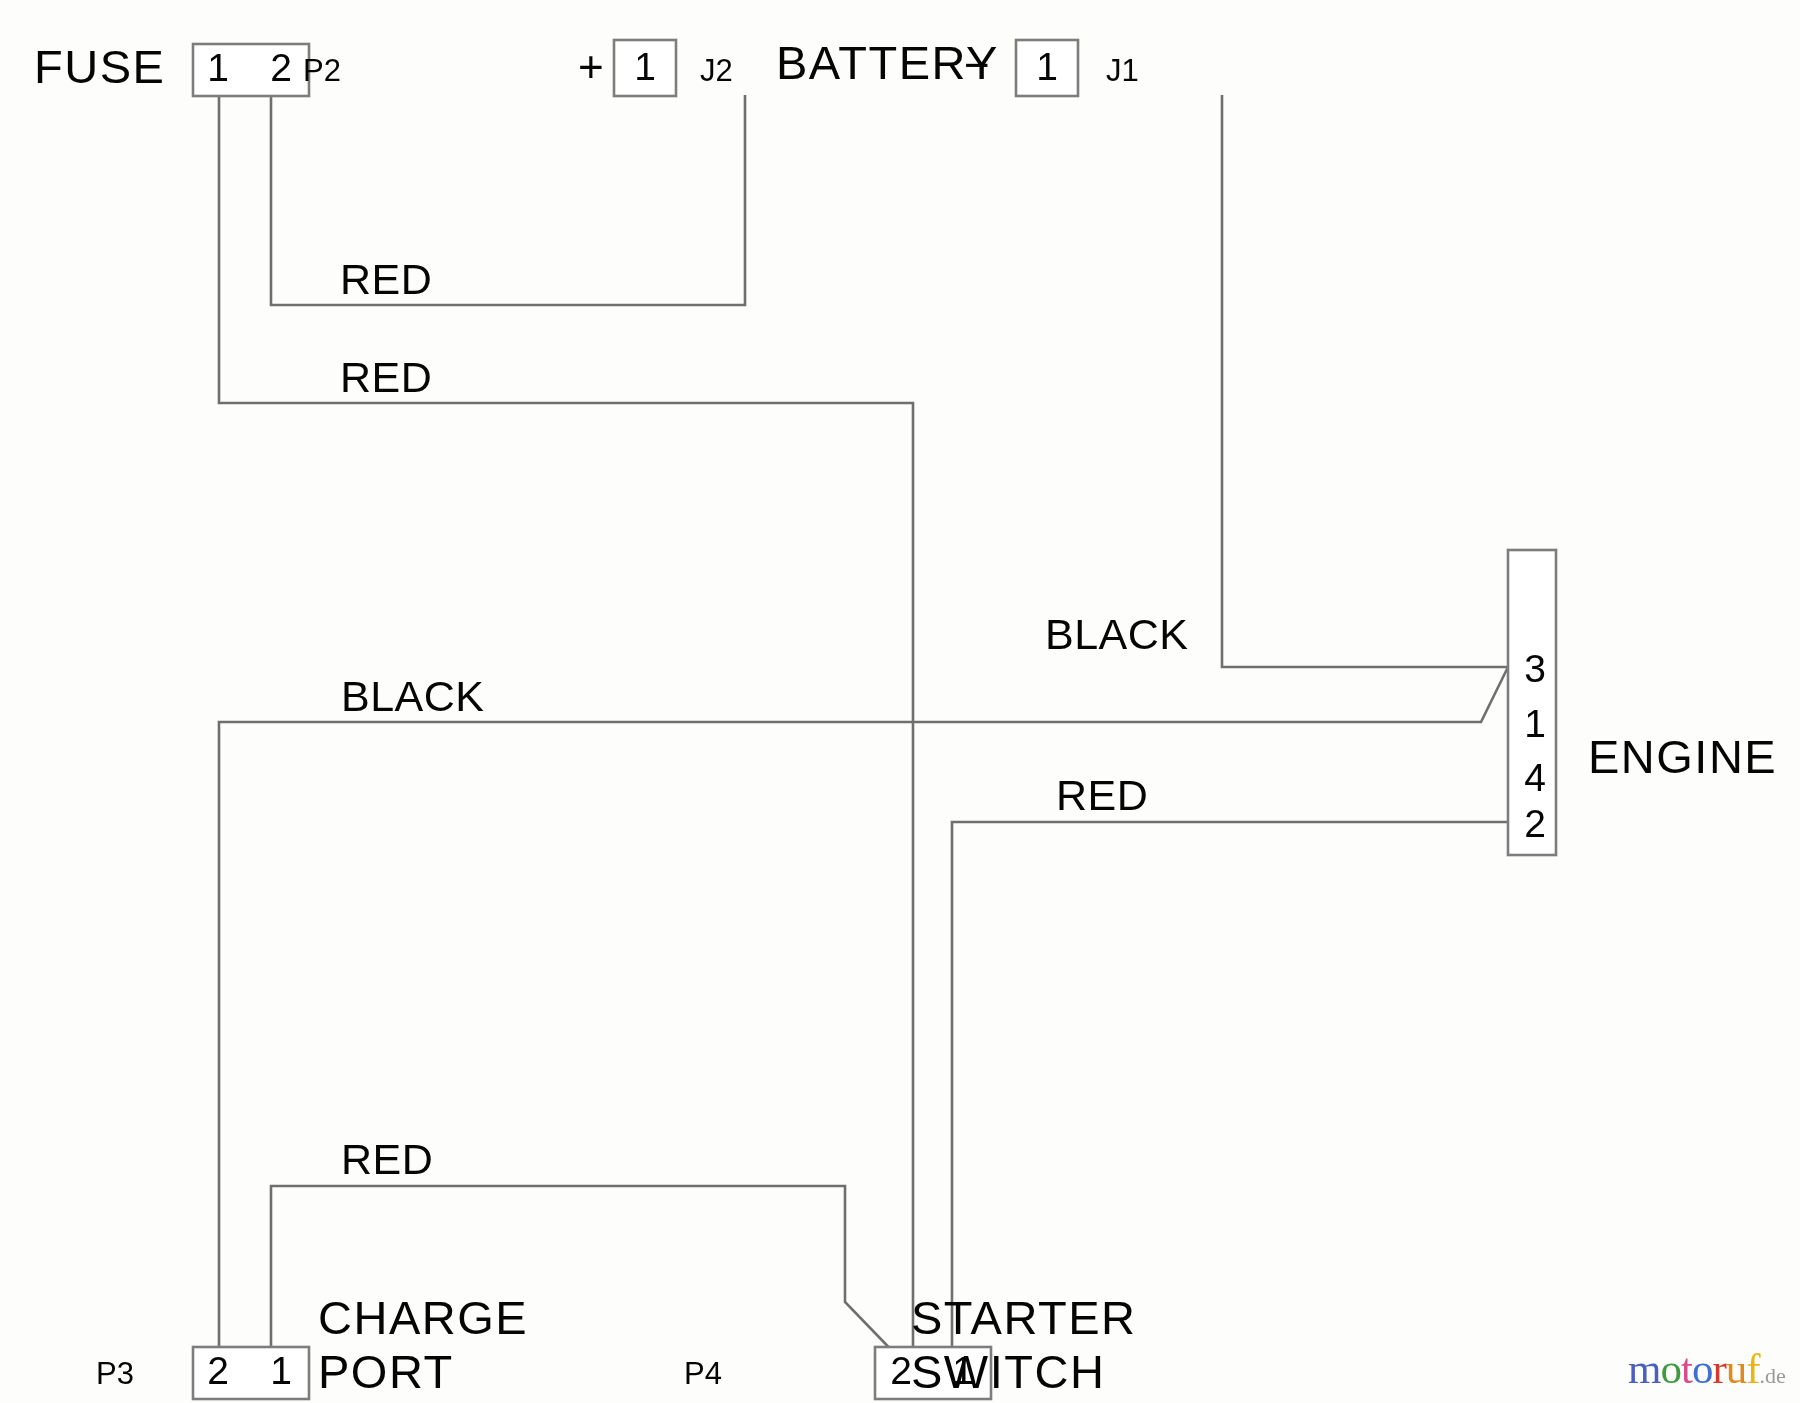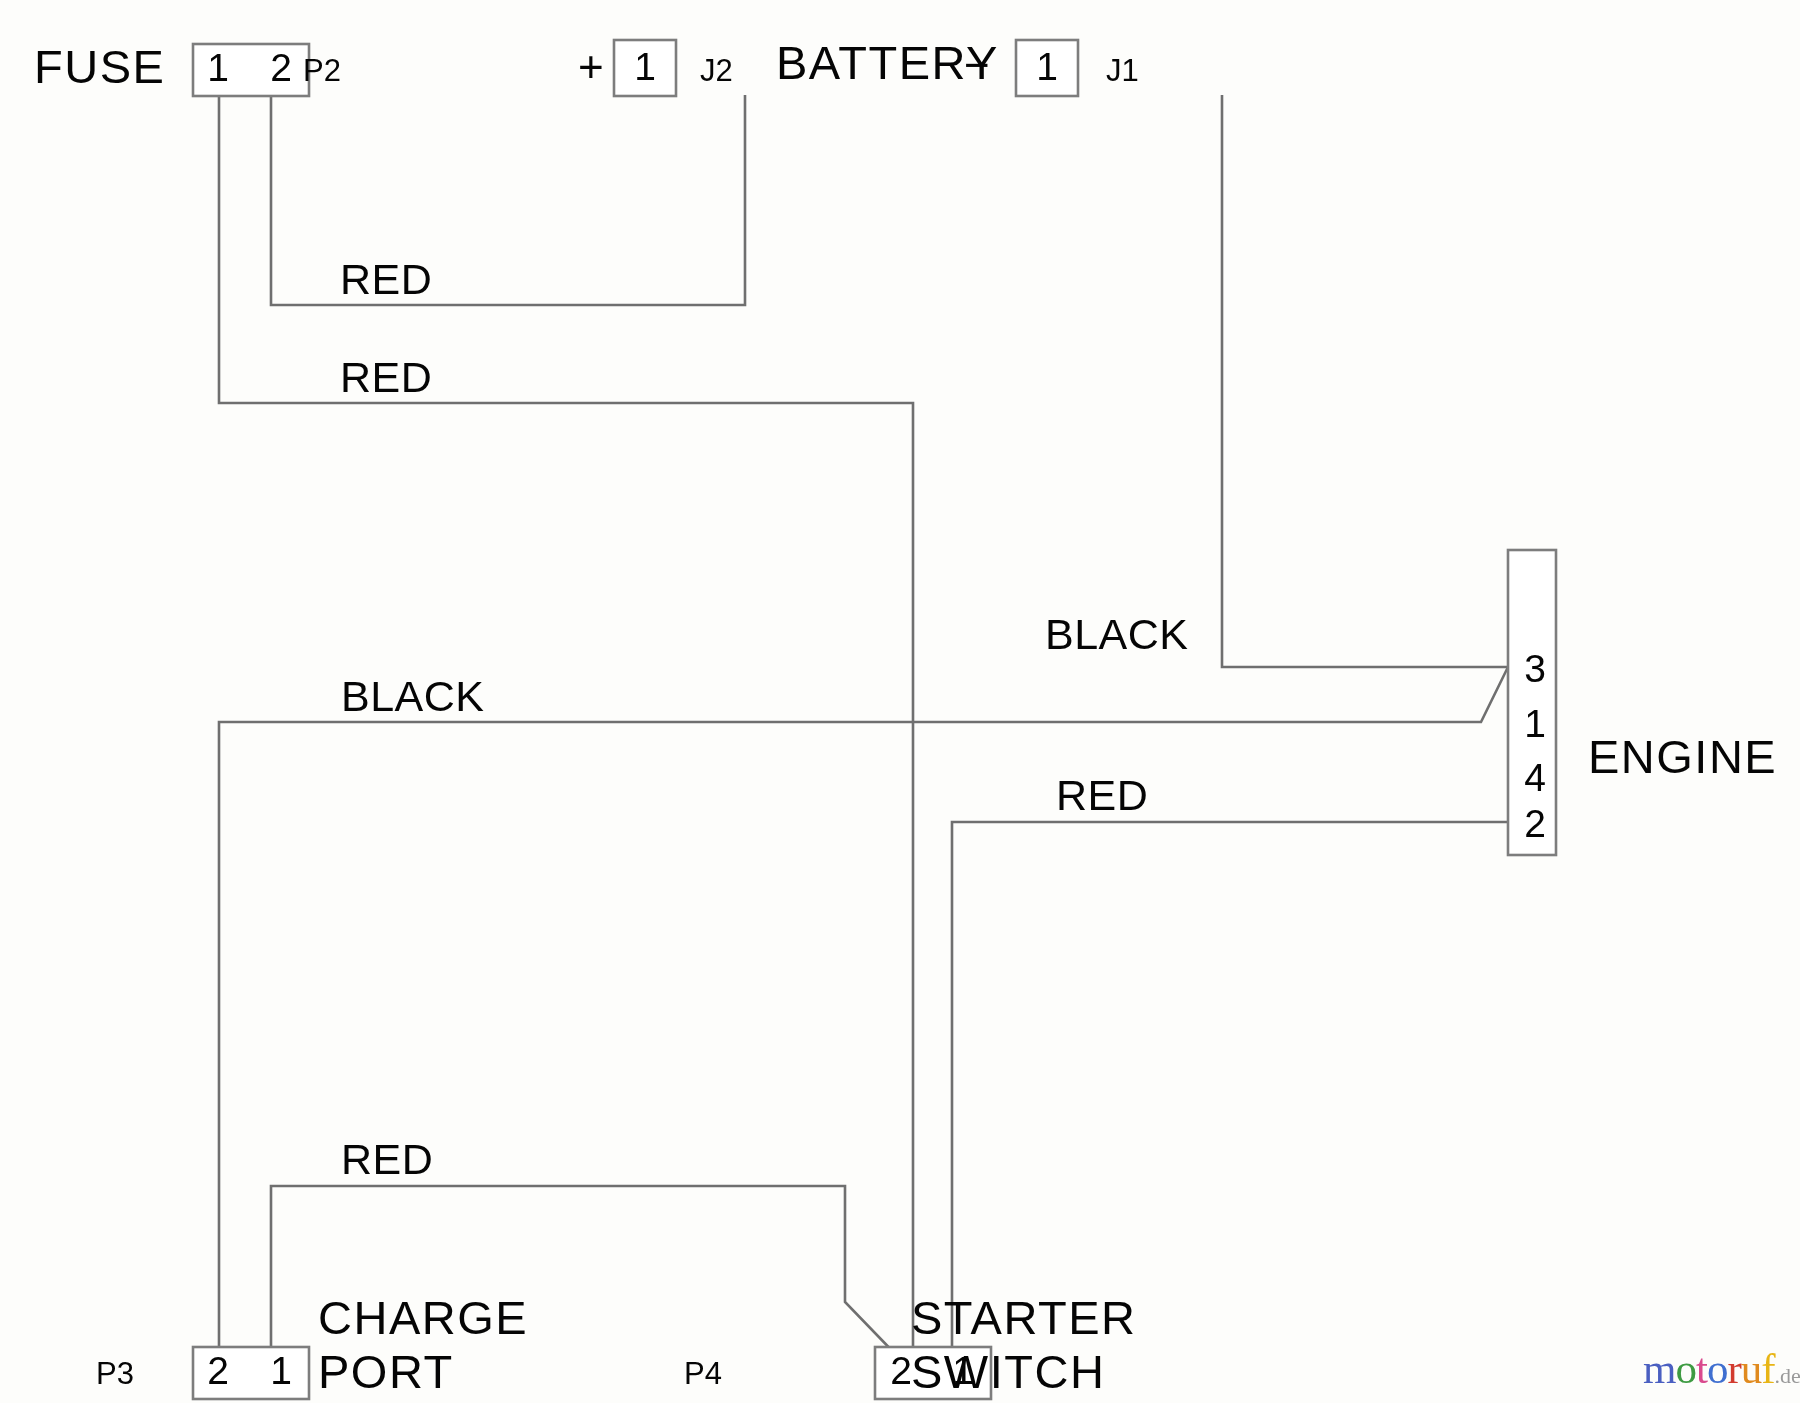--- a/index.html
+++ b/index.html
@@ -66,21 +66,20 @@
   
   #watermark {
     position: absolute;
     left: 1628px;
     top: 1344px;
     font-family: "Liberation Serif", serif;
     font-size: 43px;
     letter-spacing: -1px;
     white-space: nowrap;
     user-select: none;
-    margin-left: 15px;
   }
   #watermark .wm-l { font-weight: 400; }
   #watermark .wm-de {
     font-size: 22px;
     color: #9a9a9a;
     letter-spacing: 0;
   }
 </style>
 </head>
 <body>

